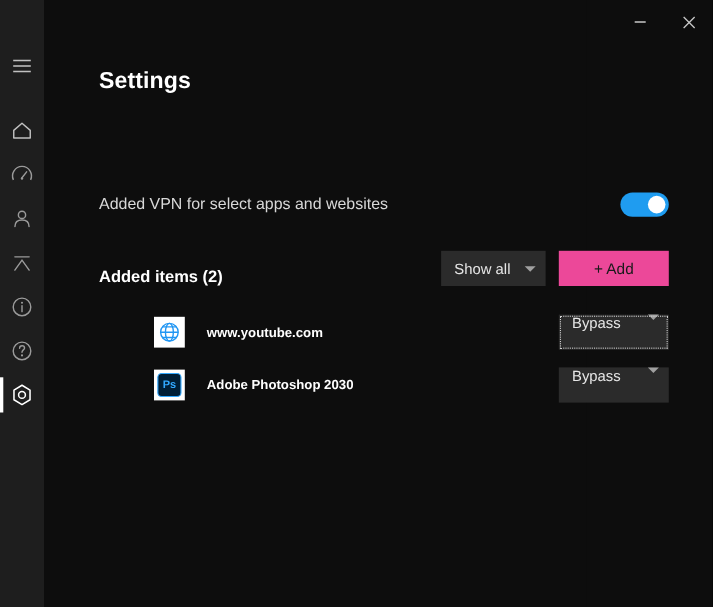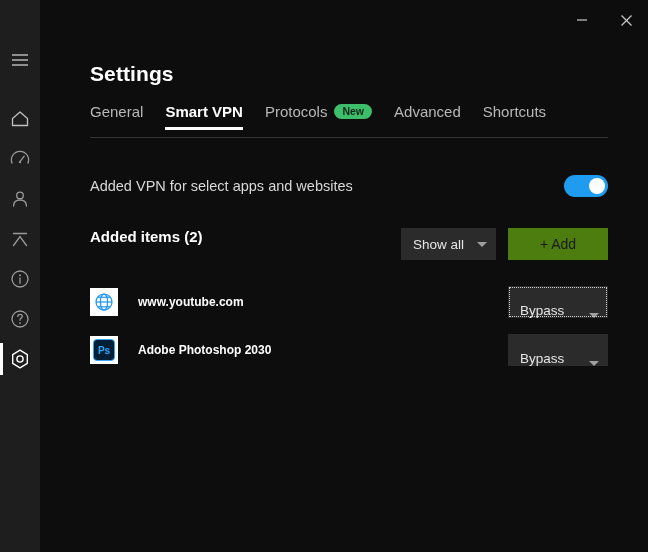--- a/index.html
+++ b/index.html
@@ -161,21 +161,21 @@
     background: #ffffff;
   }
 
   
   #items-header {
     position: absolute;
     left: 50px; top: 228px;
     width: 518px;
     height: 32px;
     display: flex;
-    align-items: flex-start;
+    align-items: flex-end;
     justify-content: space-between;
   }
   #items-title {
     font-size: 15px;
     font-weight: bold;
     color: #ffffff;
   }
   #items-actions {
     display: flex;
     align-items: center;
@@ -190,21 +190,21 @@
     width: 95px;
     display: flex;
     align-items: center;
     justify-content: space-between;
     padding: 0 9px 0 12px;
     cursor: pointer;
     border: none;
     box-sizing: border-box;
   }
   .btn-add {
-    background: #4d7c0f;
+    background: #ec4899;
     color: #1a1a1a;
     font-size: 14px;
     height: 32px;
     width: 100px;
     display: flex;
     align-items: center;
     justify-content: center;
     cursor: pointer;
     box-sizing: border-box;
   }
@@ -223,20 +223,21 @@
     width: 518px;
   }
   .list-item {
     height: 48px;
     display: flex;
     align-items: center;
   }
   .item-icon {
     width: 28px; height: 28px;
     flex: 0 0 auto;
+    margin-left: 50px;
     display: flex;
     align-items: center;
     justify-content: center;
     background: #ffffff;
     box-sizing: border-box;
   }
   .item-icon.ps {
     background: #ffffff;
   }
   .item-icon.ps .psbox {
@@ -259,21 +260,21 @@
     color: #ffffff;
     flex: 1 1 auto;
   }
   .item-select {
     background: #2b2b2b;
     color: #e6e6e6;
     font-size: 13.5px;
     height: 32px;
     width: 100px;
     display: flex;
-    align-items: flex-end;
+    align-items: flex-start;
     justify-content: space-between;
     padding: 0 9px 0 12px;
     cursor: pointer;
     box-sizing: border-box;
     flex: 0 0 auto;
   }
   .item-select.focused {
     outline: 1px dotted #d0d0d0;
     outline-offset: -2px;
   }
@@ -343,38 +344,20 @@
         <circle cx="12" cy="12" r="3.1"></circle>
       </svg>
     </div>
 
   </nav>
 
   <main id="content">
 
     <h1 id="page-title">Settings</h1>
 
-    <div id="tabs">
-      <div class="tab">
-        <span>General</span>
-      </div>
-      <div class="tab active">
-        <span>Smart VPN</span>
-      </div>
-      <div class="tab">
-        <span>Protocols</span>
-        <span class="badge">New</span>
-      </div>
-      <div class="tab">
-        <span>Advanced</span>
-      </div>
-      <div class="tab">
-        <span>Shortcuts</span>
-      </div>
-    </div>
 
     <div id="bypass-row">
       <span id="bypass-label">Added VPN for select apps and websites</span>
       <div class="toggle">
         <span class="knob"></span>
       </div>
     </div>
 
     <div id="items-header">
       <span id="items-title">Added items (2)</span>

